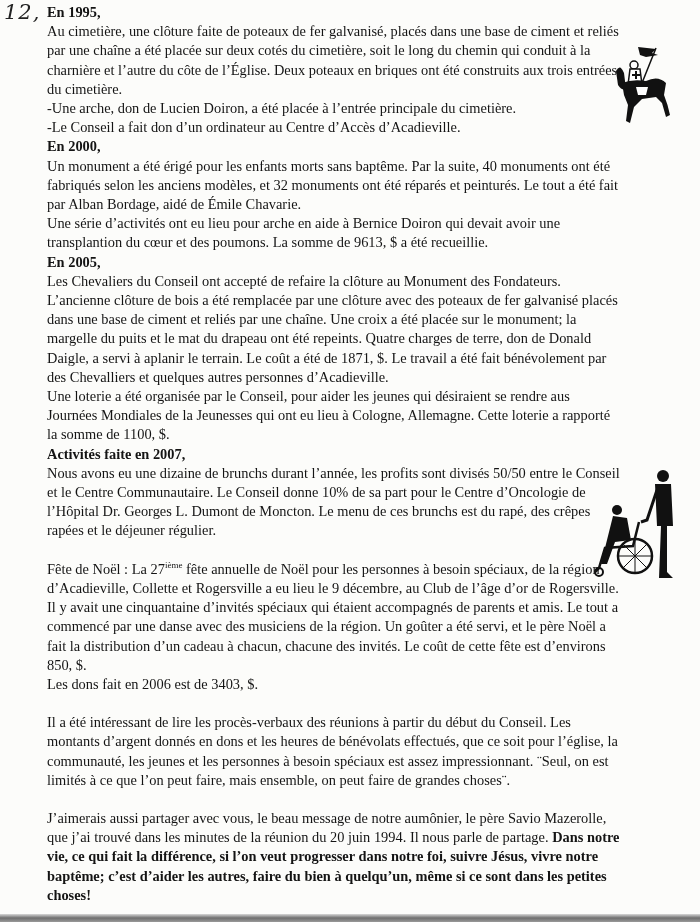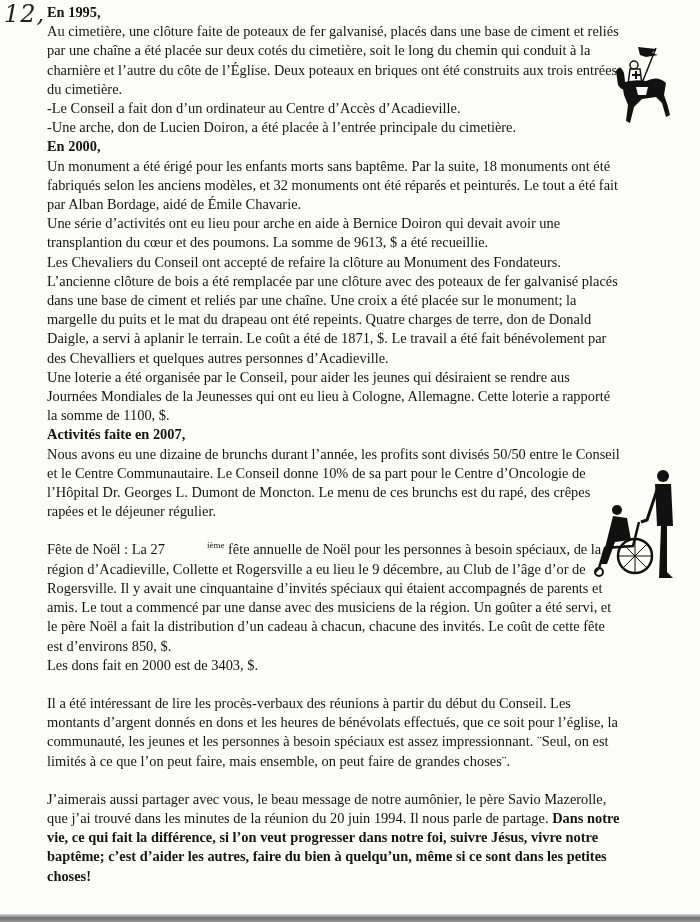--- a/index.html
+++ b/index.html
@@ -5,31 +5,31 @@
   html, body { margin: 0; padding: 0; }
   body {
     width: 700px; height: 922px; overflow: hidden; position: relative;
     background: #fcfcfa;
     font-family: "Liberation Serif", serif;
     color: #141414;
   }
   .page-number {
     position: absolute; left: 4px; top: 0px;
     font-family: "DejaVu Serif", serif; font-style: italic;
-    font-size: 24px; color: #222; letter-spacing: 1px;
+    font-size: 21px; color: #222; letter-spacing: 1px;
   }
   .content {
     position: absolute; left: 47px; top: 3px; width: 575px;
     font-size: 14.4px; line-height: 19.2px;
   }
   .content p { margin: 0; }
   .h { font-weight: bold; }
   .gap { height: 19px; }
   .bold { font-weight: bold; }
-  sup { font-size: 9px; line-height: 0; vertical-align: 6px; margin-left: 42px; }
+  sup { font-size: 9px; line-height: 0; vertical-align: 6px; }
   .knight { position: absolute; left: 612px; top: 45px; width: 62px; height: 80px; }
   .wheelchair { position: absolute; left: 593px; top: 468px; width: 90px; height: 115px; }
   .bottom-edge {
     position: absolute; left: 0; right: 0; top: 914px; height: 8px;
     background: linear-gradient(#d8d8d8, #6e6e6e 50%, #9a9a9a);
   }
 </style>
 </head>
 <body>
 
@@ -59,40 +59,41 @@
 </svg>
 
 <div class="content">
   <div>
     <p class="h">En 1995,</p>
   </div>
   <div>
     <p>Au cimetière, une clôture faite de poteaux de fer galvanisé, placés dans une base de ciment et reliés par une chaîne a été placée sur deux cotés du cimetière, soit le long du chemin qui conduit à la charnière et l’autre du côte de l’Église.  Deux poteaux en briques ont été construits aux trois entrées du cimetière.</p>
   </div>
   <div>
+    <p>-Une arche, don de Lucien Doiron, a été placée à l’entrée principale du cimetière.</p>
     <p>-Le Conseil a fait don d’un ordinateur au Centre d’Accès d’Acadieville.</p>
-    <p>-Une arche, don de Lucien Doiron, a été placée à l’entrée principale du cimetière.</p>
   </div>
   <div>
     <p class="h">En 2000,</p>
-    <p>Un monument a été érigé pour les enfants morts sans baptême. Par la suite, 18 monuments ont été fabriqués selon les anciens modèles, et 32 monuments ont été réparés et peinturés. Le tout a été fait par Alban Bordage, aidé de Émile Chavarie.</p>
+    <p>Un monument a été érigé pour les enfants morts sans baptême. Par la suite, 40 monuments ont été fabriqués selon les anciens modèles, et 32 monuments ont été réparés et peinturés. Le tout a été fait par Alban Bordage, aidé de Émile Chavarie.</p>
     <p>Une série d’activités ont eu lieu pour arche en aide à Bernice Doiron qui devait avoir une transplantion du cœur et des poumons.  La somme de 9613, $ a été recueillie.</p>
   </div>
   <div>
+    <p class="h">En 2005,</p>
     <p>Les Chevaliers du Conseil ont accepté de refaire la clôture au Monument des Fondateurs.  L’ancienne clôture de bois a été remplacée par une clôture avec des poteaux de fer galvanisé placés dans une base de ciment et reliés par une chaîne.  Une croix a été placée sur le monument; la margelle du puits et le mat du drapeau ont été repeints.  Quatre charges de terre, don de Donald Daigle, a servi à aplanir le terrain.  Le coût a été de 1871, $.  Le travail a été fait bénévolement par des Chevalliers et quelques autres personnes d’Acadieville.</p>
     <p>Une loterie a été organisée par le Conseil, pour aider les jeunes qui désiraient se rendre aus Journées Mondiales de la Jeunesses qui ont eu lieu à Cologne, Allemagne.  Cette loterie a rapporté la somme de 1100, $.</p>
   </div>
   <div>
     <p class="h">Activités faite en 2007,</p>
     <p>Nous avons eu une dizaine de brunchs durant l’année, les profits sont divisés 50/50 entre le Conseil et le Centre Communautaire.  Le Conseil donne 10% de sa part pour le Centre d’Oncologie de l’Hôpital Dr. Georges L. Dumont de Moncton.  Le menu de  ces brunchs est du rapé, des crêpes rapées et le déjeuner régulier.</p>
   </div>
   <div class="gap"></div>
   <div>
     <p><span>Fête de Noël :  La 27</span><sup>ième</sup><span> fête annuelle de Noël pour les personnes à besoin spéciaux, de la région d’Acadieville, Collette et Rogersville a eu lieu le 9 décembre, au Club de l’âge d’or de Rogersville. Il y avait une cinquantaine d’invités spéciaux qui étaient accompagnés de parents et amis.  Le tout a commencé par une danse avec des musiciens de la région.  Un goûter a été servi, et le père Noël a fait la distribution d’un cadeau à chacun, chacune des invités.  Le coût de cette fête est d’environs 850, $.</span></p>
-    <p>Les dons fait en 2000 est de 3403, $.</p>
+    <p>Les dons fait en 2006 est de 3403, $.</p>
   </div>
   <div class="gap"></div>
   <p>Il a été intéressant de lire les procès-verbaux des réunions à partir du début du Conseil.  Les montants d’argent donnés en dons et les heures de bénévolats effectués, que ce soit pour l’église, la communauté, les jeunes et les personnes à besoin spéciaux est assez impressionnant.  ¨Seul, on est limités à ce que l’on peut faire, mais ensemble, on peut faire de grandes choses¨.</p>
   <div class="gap"></div>
   <p><span>J’aimerais aussi partager avec vous, le beau message de notre aumônier, le père Savio Mazerolle, que j’ai trouvé dans les minutes de la réunion du 20 juin 1994.  Il nous parle de partage.  </span><span class="bold">Dans notre vie, ce qui fait la différence, si l’on veut progresser dans notre foi, suivre Jésus, vivre notre baptême; c’est d’aider les autres, faire du bien à quelqu’un, même si ce sont dans les petites choses!</span></p>
 
 </div>
 
 <div class="bottom-edge"></div>
 

